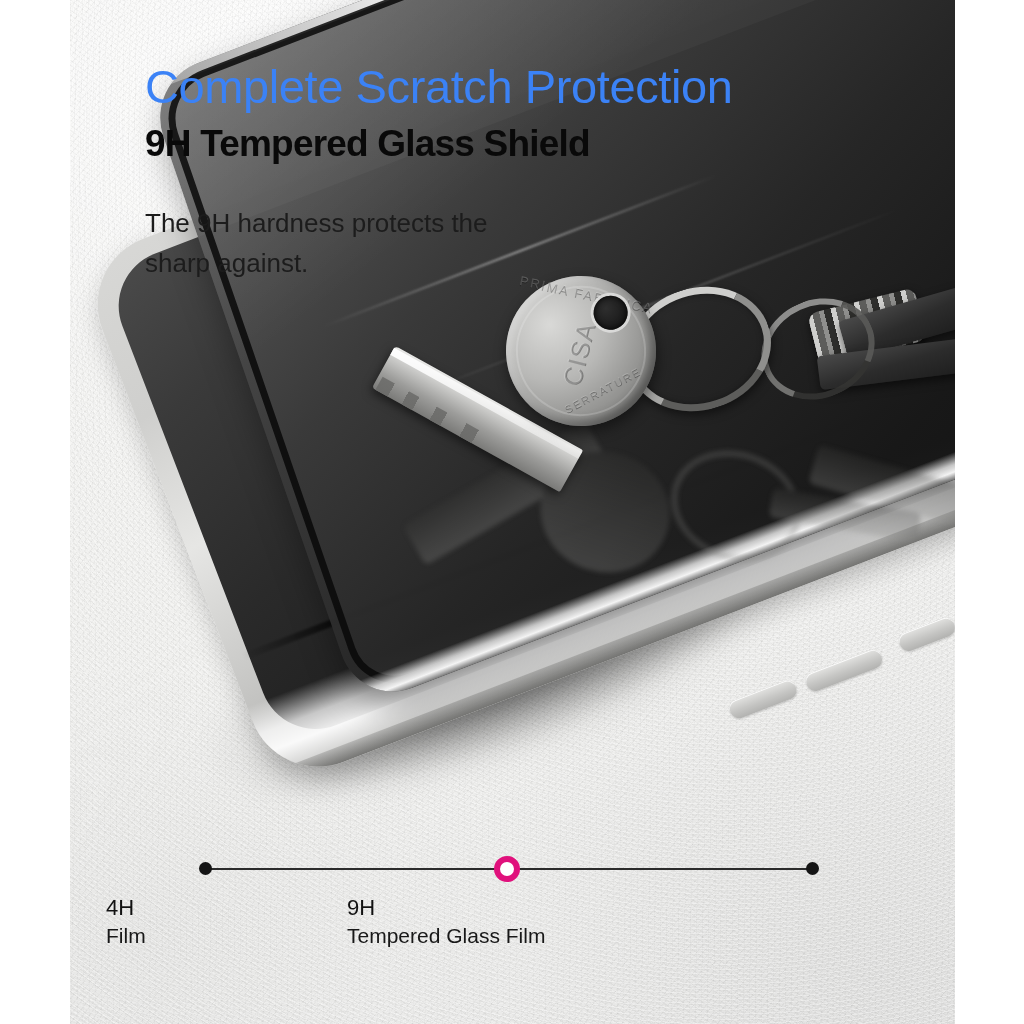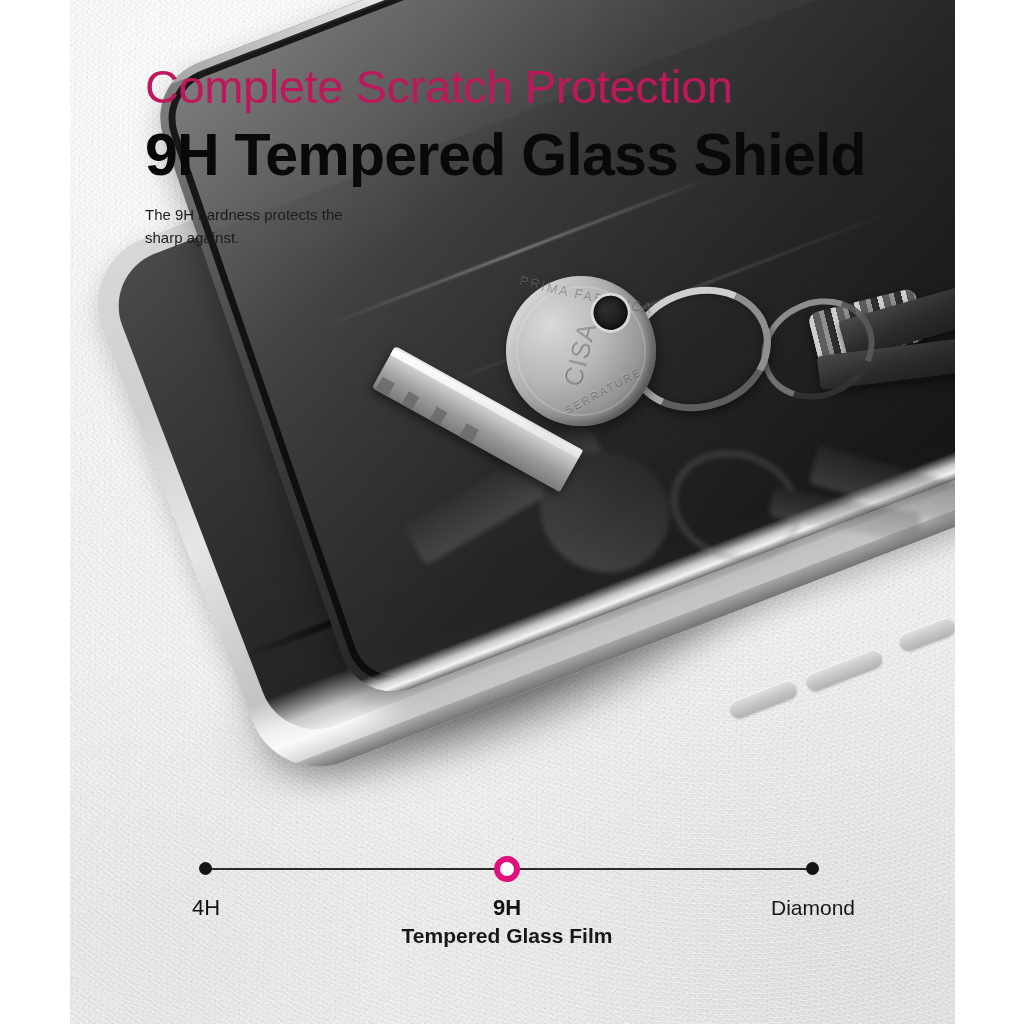--- a/index.html
+++ b/index.html
@@ -215,52 +215,52 @@
   .rf5{left:700px;top:500px;width:150px;height:30px;transform:rotate(10deg) scaleY(-1);}
 
   
   .streak{position:absolute;background:linear-gradient(90deg, rgba(255,255,255,0), rgba(255,255,255,.5), rgba(255,255,255,0));height:2px;filter:blur(1px);}
   .st1{left:240px;top:250px;width:420px;transform:rotate(-21deg);}
   .st2{left:330px;top:300px;width:520px;transform:rotate(-21deg);opacity:.5;}
 
   
   .headline1{
     position:absolute;left:145px;top:62px;
-    font-size:47px;line-height:1.06;font-weight:400;color:#be185d;
+    font-size:47px;line-height:1.06;font-weight:400;color:#3b82f6;
     letter-spacing:-0.4px;white-space:nowrap;
   }
   .headline2{
     position:absolute;left:145px;top:124px;
-    font-size:59px;line-height:1.06;font-weight:700;color:#090909;
+    font-size:37px;line-height:1.06;font-weight:700;color:#090909;
     letter-spacing:-0.8px;white-space:nowrap;
   }
   .body-copy{
     position:absolute;left:145px;top:204px;width:420px;
-    font-size:15px;line-height:1.52;font-weight:400;color:#1c1c1c;
+    font-size:26px;line-height:1.52;font-weight:400;color:#1c1c1c;
   }
   .body-copy div{white-space:nowrap;}
 
   
   .scale{position:absolute;left:0;top:0;width:1024px;height:1024px;}
   .scale-line{
     position:absolute;left:206px;top:868px;width:607px;height:2px;background:#2b2b2b;
   }
   .dot{
     position:absolute;width:13px;height:13px;border-radius:50%;background:#141414;top:862px;
   }
   .dot-left{left:199px;}
   .dot-right{left:806px;}
   .ring{
     position:absolute;left:494px;top:856px;width:26px;height:26px;border-radius:50%;
     border:6px solid #e0117c;background:#ffffff;box-sizing:border-box;
   }
-  .tick{position:absolute;text-align:center;}
+  .tick{position:absolute;text-align:left;}
   .tick .h{font-size:22px;color:#121212;line-height:1.25;}
   .tick .n{font-size:21px;color:#181818;line-height:1.35;}
-  .tick.mid .h,.tick.mid .n{font-weight:700;}
+  .tick.mid .h,.tick.mid .n{font-weight:400;}
   .tick-left{left:106px;top:894px;width:200px;}
   .tick-mid{left:347px;top:894px;width:320px;}
   .tick-right{left:713px;top:894px;width:200px;}
 </style>
 </head>
 <body>
 
 <div id="stage">
 
   <div class="photo">
@@ -335,23 +335,23 @@
   </div>
 
   <div class="scale">
     <div class="scale-line"></div>
     <div class="dot dot-left"></div>
     <div class="ring"></div>
     <div class="dot dot-right"></div>
 
     <div class="tick tick-left">
       <div class="h">4H</div>
+      <div class="n">Film</div>
     </div>
     <div class="tick tick-mid mid">
       <div class="h">9H</div>
       <div class="n">Tempered Glass Film</div>
     </div>
     <div class="tick tick-right">
-      <div class="n">Diamond</div>
     </div>
   </div>
 
 </div>
 
 </body></html>

